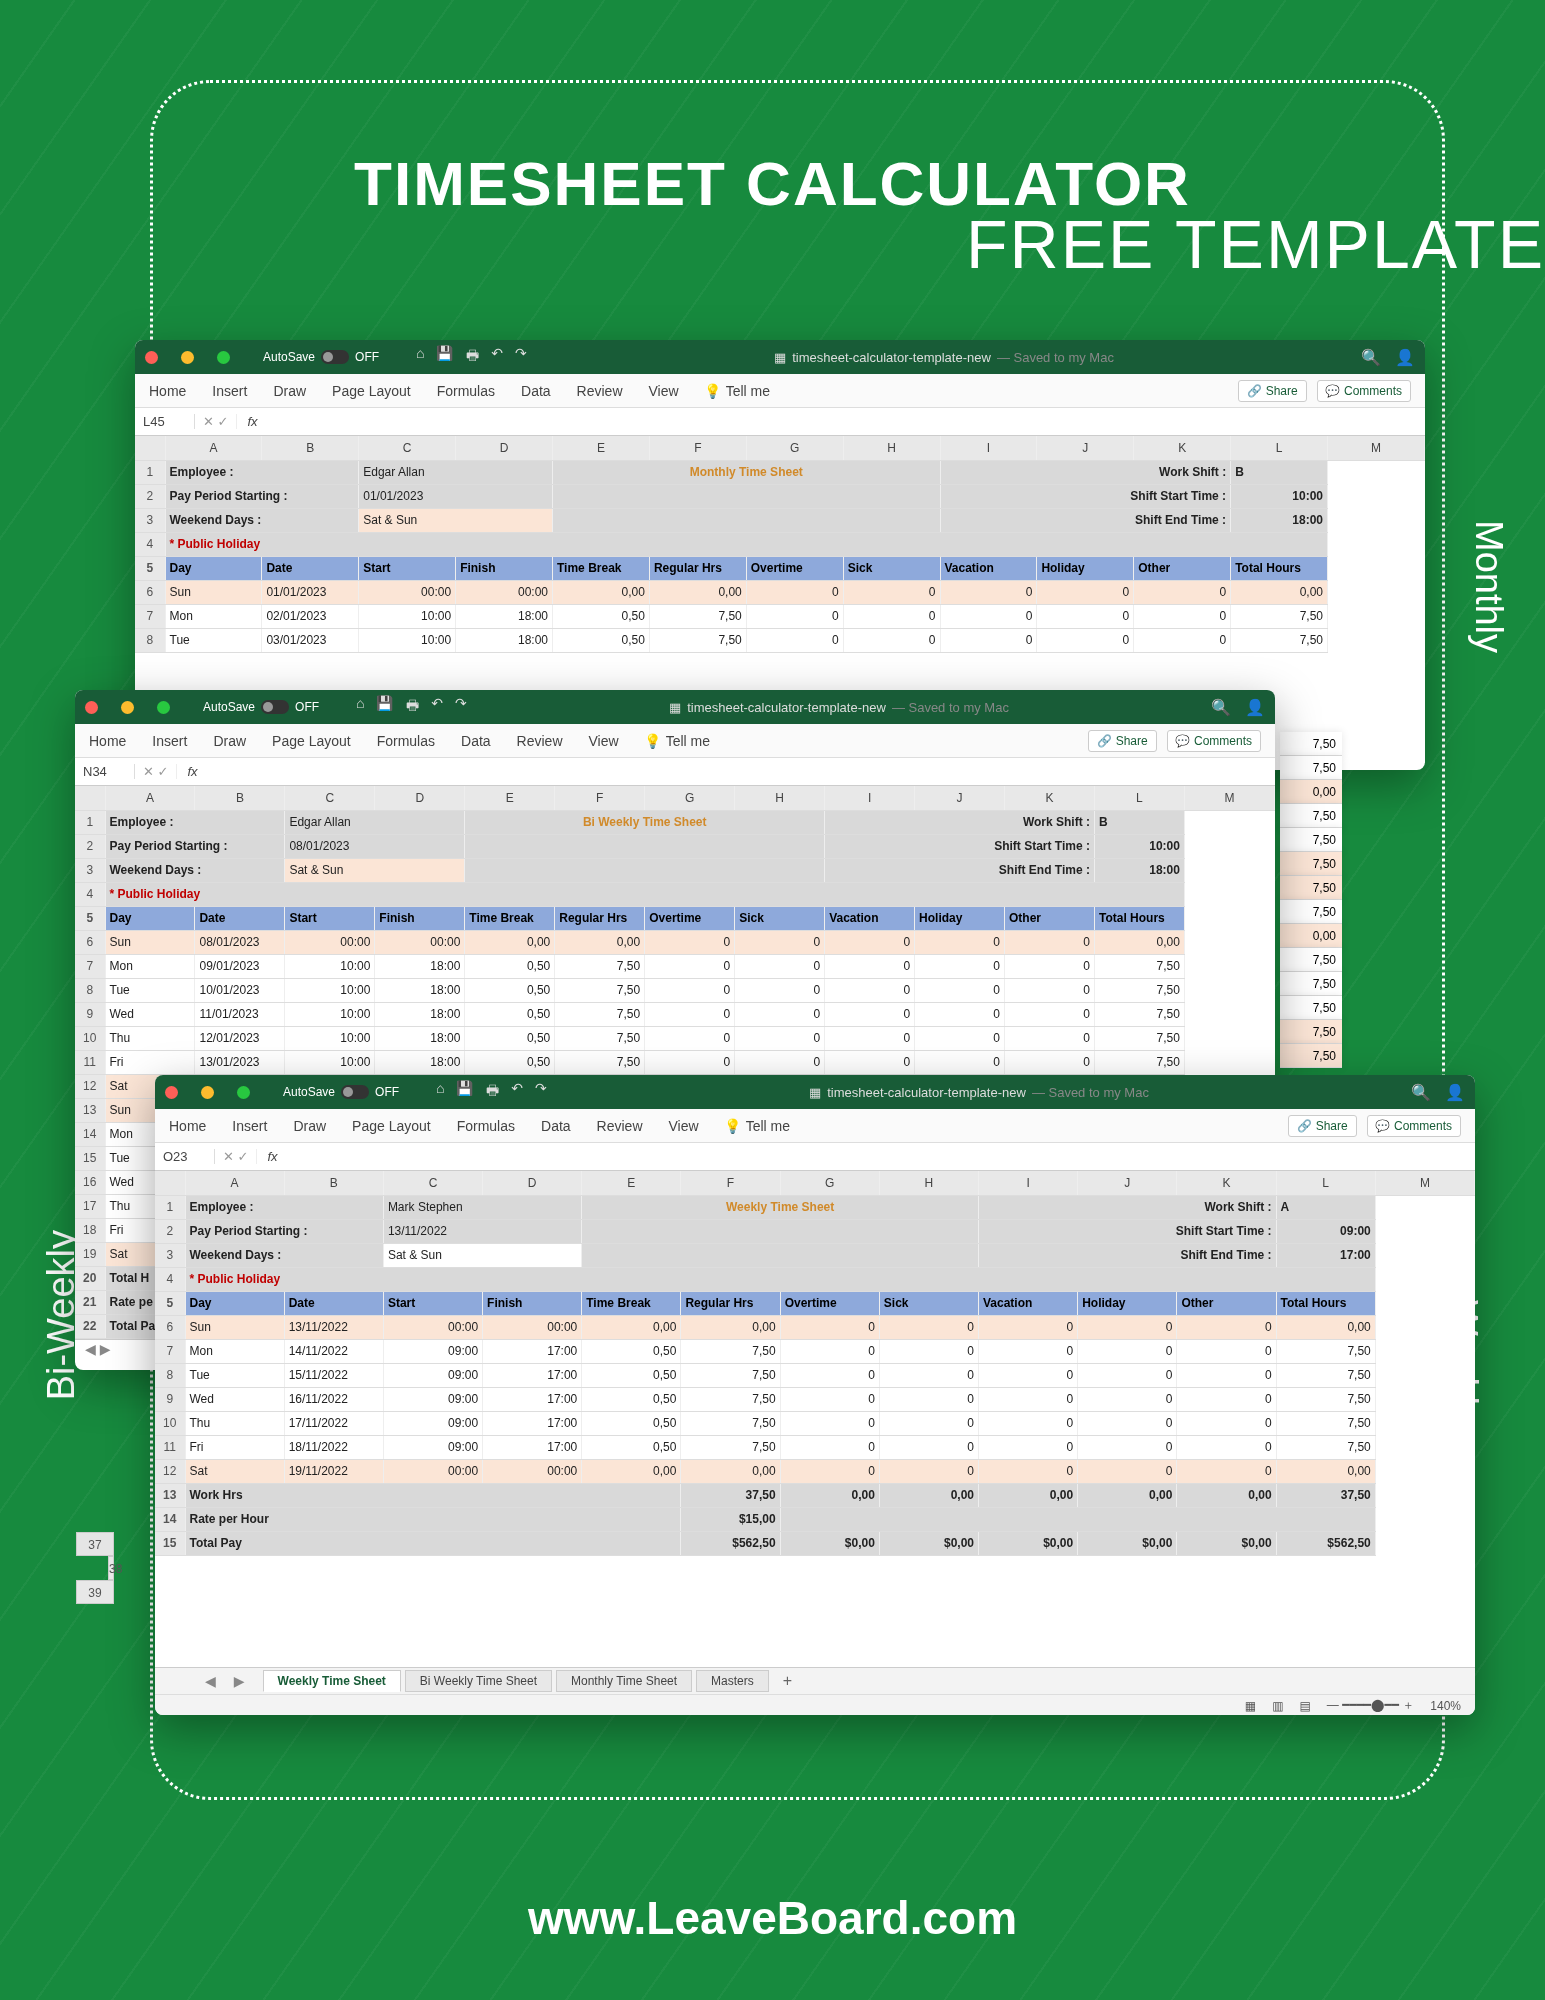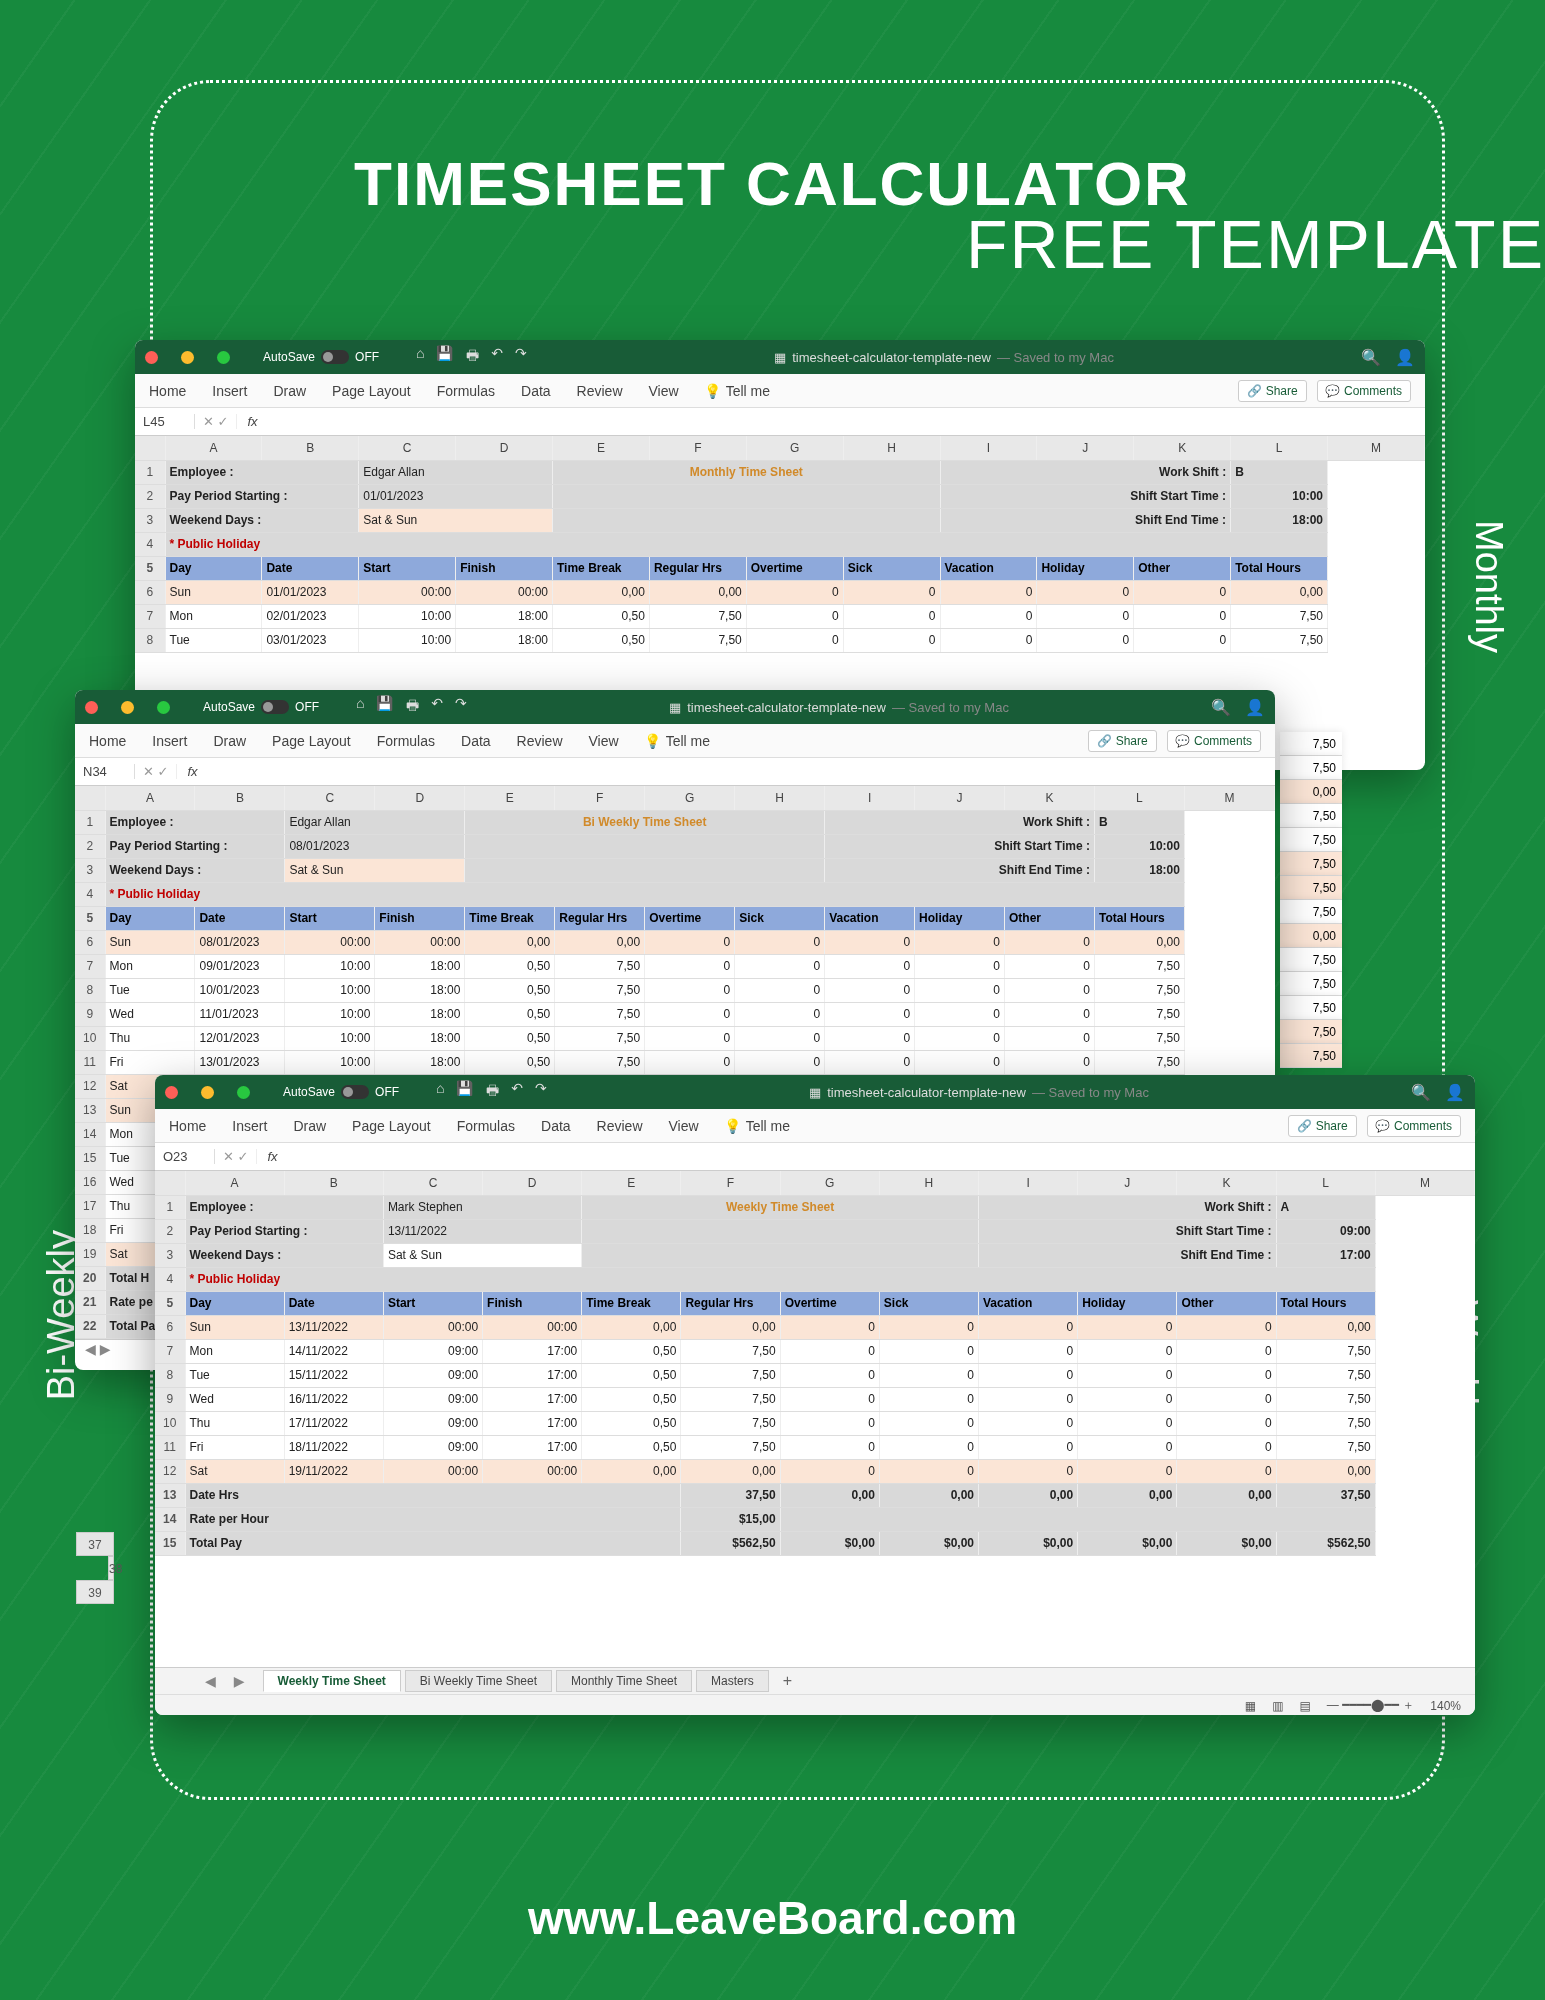--- a/index.html
+++ b/index.html
@@ -887,21 +887,21 @@
           <td class="num">0</td>
           <td class="num">0</td>
           <td class="num">0</td>
           <td class="num">0</td>
           <td class="num">0,00</td>
         </tr>
       </tbody>
     <tbody>
         <tr class="totals">
           <td class="gw">13</td>
-          <td colspan="5">Date  Hrs</td>
+          <td colspan="5">Work  Hrs</td>
           <td class="num">37,50</td>
           <td class="num">0,00</td>
           <td class="num">0,00</td>
           <td class="num">0,00</td>
           <td class="num">0,00</td>
           <td class="num">0,00</td>
           <td class="num">37,50</td>
         </tr>
     <tr class="totals">
           <td class="gw">14</td>

